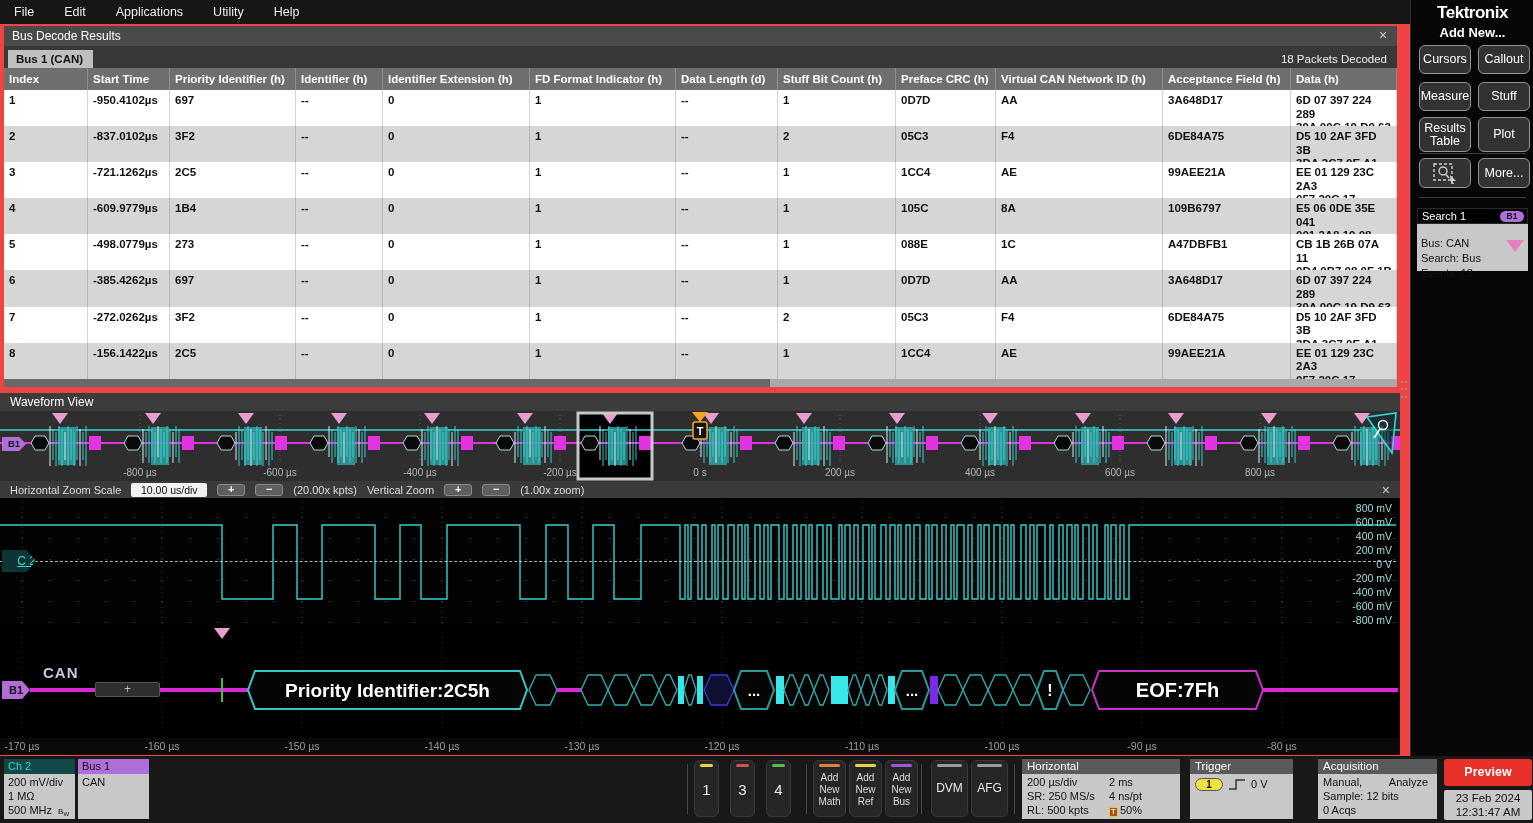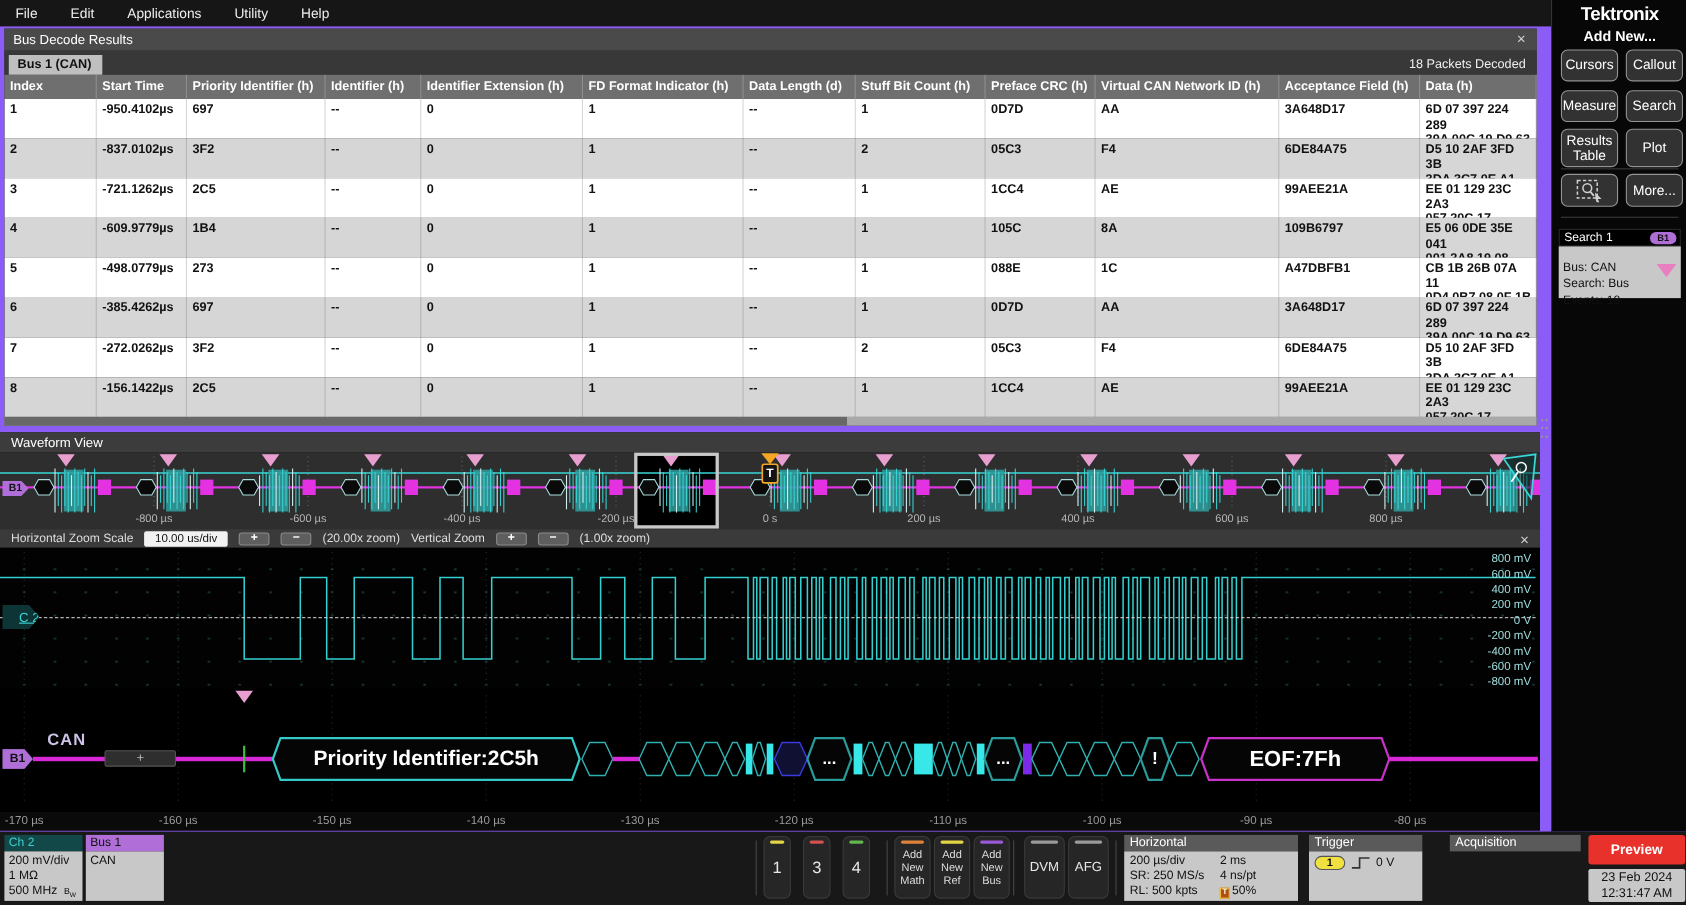--- a/index.html
+++ b/index.html
@@ -1,18 +1,18 @@
 <!DOCTYPE html>
 <html><head>
 <meta charset="utf-8">
 <style>
   * { margin:0; padding:0; box-sizing:border-box; }
   html,body { width:1533px; height:823px; overflow:hidden; background:#101010;
     font-family:"Liberation Sans", sans-serif; }
-  #app { position:relative; width:1533px; height:823px; background:#8b5cf6; }
+  #app { position:relative; width:1533px; height:823px; background:#ef4444; }
 
   
   #menubar { position:absolute; left:0; top:0; width:1410px; height:24px; background:#161616;
     display:flex; align-items:center; gap:30px; padding-left:14px; }
   .menu-item { color:#eee; font-size:12.5px; cursor:default; }
 
   
   #results { position:absolute; left:4px; top:26px; width:1393px; height:361px; background:#2b2b2b; }
   #res-title { position:absolute; left:0; top:0; right:0; height:20px; background:#4a4a4a;
     color:#fff; font-size:12px; line-height:20px; padding-left:8px; }
@@ -570,21 +570,21 @@
           <text x="1260" y="61" font-size="10" fill="#b5b5b5" font-family="&quot;Liberation Sans&quot;, sans-serif" font-weight="normal" text-anchor="middle" dominant-baseline="central">800 µs</text>
         </svg>
       <div id="ov-b1">B1</div>
     </div>
 
     <div id="zoombar">
       <span>Horizontal Zoom Scale</span>
       <span id="hz-input">10.00 us/div</span>
       <span class="zbtn">+</span>
       <span class="zbtn">−</span>
-      <span>(20.00x zoom)</span>
+      <span>(20.00x kpts)</span>
       <span>Vertical Zoom</span>
       <span class="zbtn">+</span>
       <span class="zbtn">−</span>
       <span>(1.00x zoom)</span>
       <span id="zb-close">×</span>
     </div>
 
     <div id="analog">
       <svg id="an-svg" width="1400" height="128">
           <line x1="22" y1="4" x2="22" y2="124" stroke="#2a4a4a" stroke-width="1" stroke-dasharray="1,4" opacity="0.8"></line>
@@ -685,21 +685,21 @@
       </div>
   </section>
 
   <aside id="sidebar">
     <div id="brand">Tektronix</div>
     <div id="addnew">Add New...</div>
     <div id="sb-buttons">
         <div class="sb-btn" style="left: 8px; top: 45px; width: 52px; height: 29px;">Cursors</div>
         <div class="sb-btn" style="left: 67px; top: 45px; width: 52px; height: 29px;">Callout</div>
         <div class="sb-btn" style="left: 8px; top: 82px; width: 52px; height: 29px;">Measure</div>
-        <div class="sb-btn" style="left: 67px; top: 82px; width: 52px; height: 29px;">Search</div>
+        <div class="sb-btn" style="left: 67px; top: 82px; width: 52px; height: 29px;">Stuff</div>
         <div class="sb-btn" style="left: 8px; top: 117px; width: 52px; height: 35px;">Results Table</div>
         <div class="sb-btn" style="left: 67px; top: 117px; width: 52px; height: 35px;">Plot</div>
       </div>
     <div class="sb-div" style="top:153px"></div>
     <div class="sb-btn" id="sb-zoomsel" style="left:8px; top:158px; width:52px; height:30px;">
       <svg width="26" height="22" viewBox="0 0 26 22">
         <rect x="2" y="2" width="18" height="16" fill="none" stroke="#cfcfcf" stroke-width="1.4" stroke-dasharray="3,2"></rect>
         <circle cx="11" cy="9" r="4" fill="none" stroke="#cfcfcf" stroke-width="1.4"></circle>
         <line x1="13.5" y1="12" x2="17" y2="16" stroke="#cfcfcf" stroke-width="1.6"></line>
         <path d="M18,13 L24,19 L20.5,19 L22,22 L19.5,22 L18.5,18.5 Z" fill="#cfcfcf"></path>
@@ -822,20 +822,28 @@
           <span id="trig-pill">1</span>
           <svg width="20" height="14" viewBox="0 0 20 14">
             <path d="M2,12 H9 V3 H18" fill="none" stroke="#333" stroke-width="1.5"></path>
           </svg>
           <span>0 V</span>
         </div>
       </div>
     </div>
     <div class="info-card" style="left:1318px; width:119px;">
       <div class="hd">Acquisition</div>
+      <div class="bd">
+        <div class="ir" style="justify-content:space-between;">
+          <span>Manual,</span>
+          <span style="margin-right:4px;">Analyze</span>
+        </div>
+        <div class="ir">Sample: 12 bits</div>
+        <div class="ir">0 Acqs</div>
+      </div>
     </div>
 
     <div id="preview-btn">Preview</div>
     <div id="datetime">
       <div>23 Feb 2024</div>
       <div>12:31:47 AM</div>
     </div>
   </div>
 </div>
 

